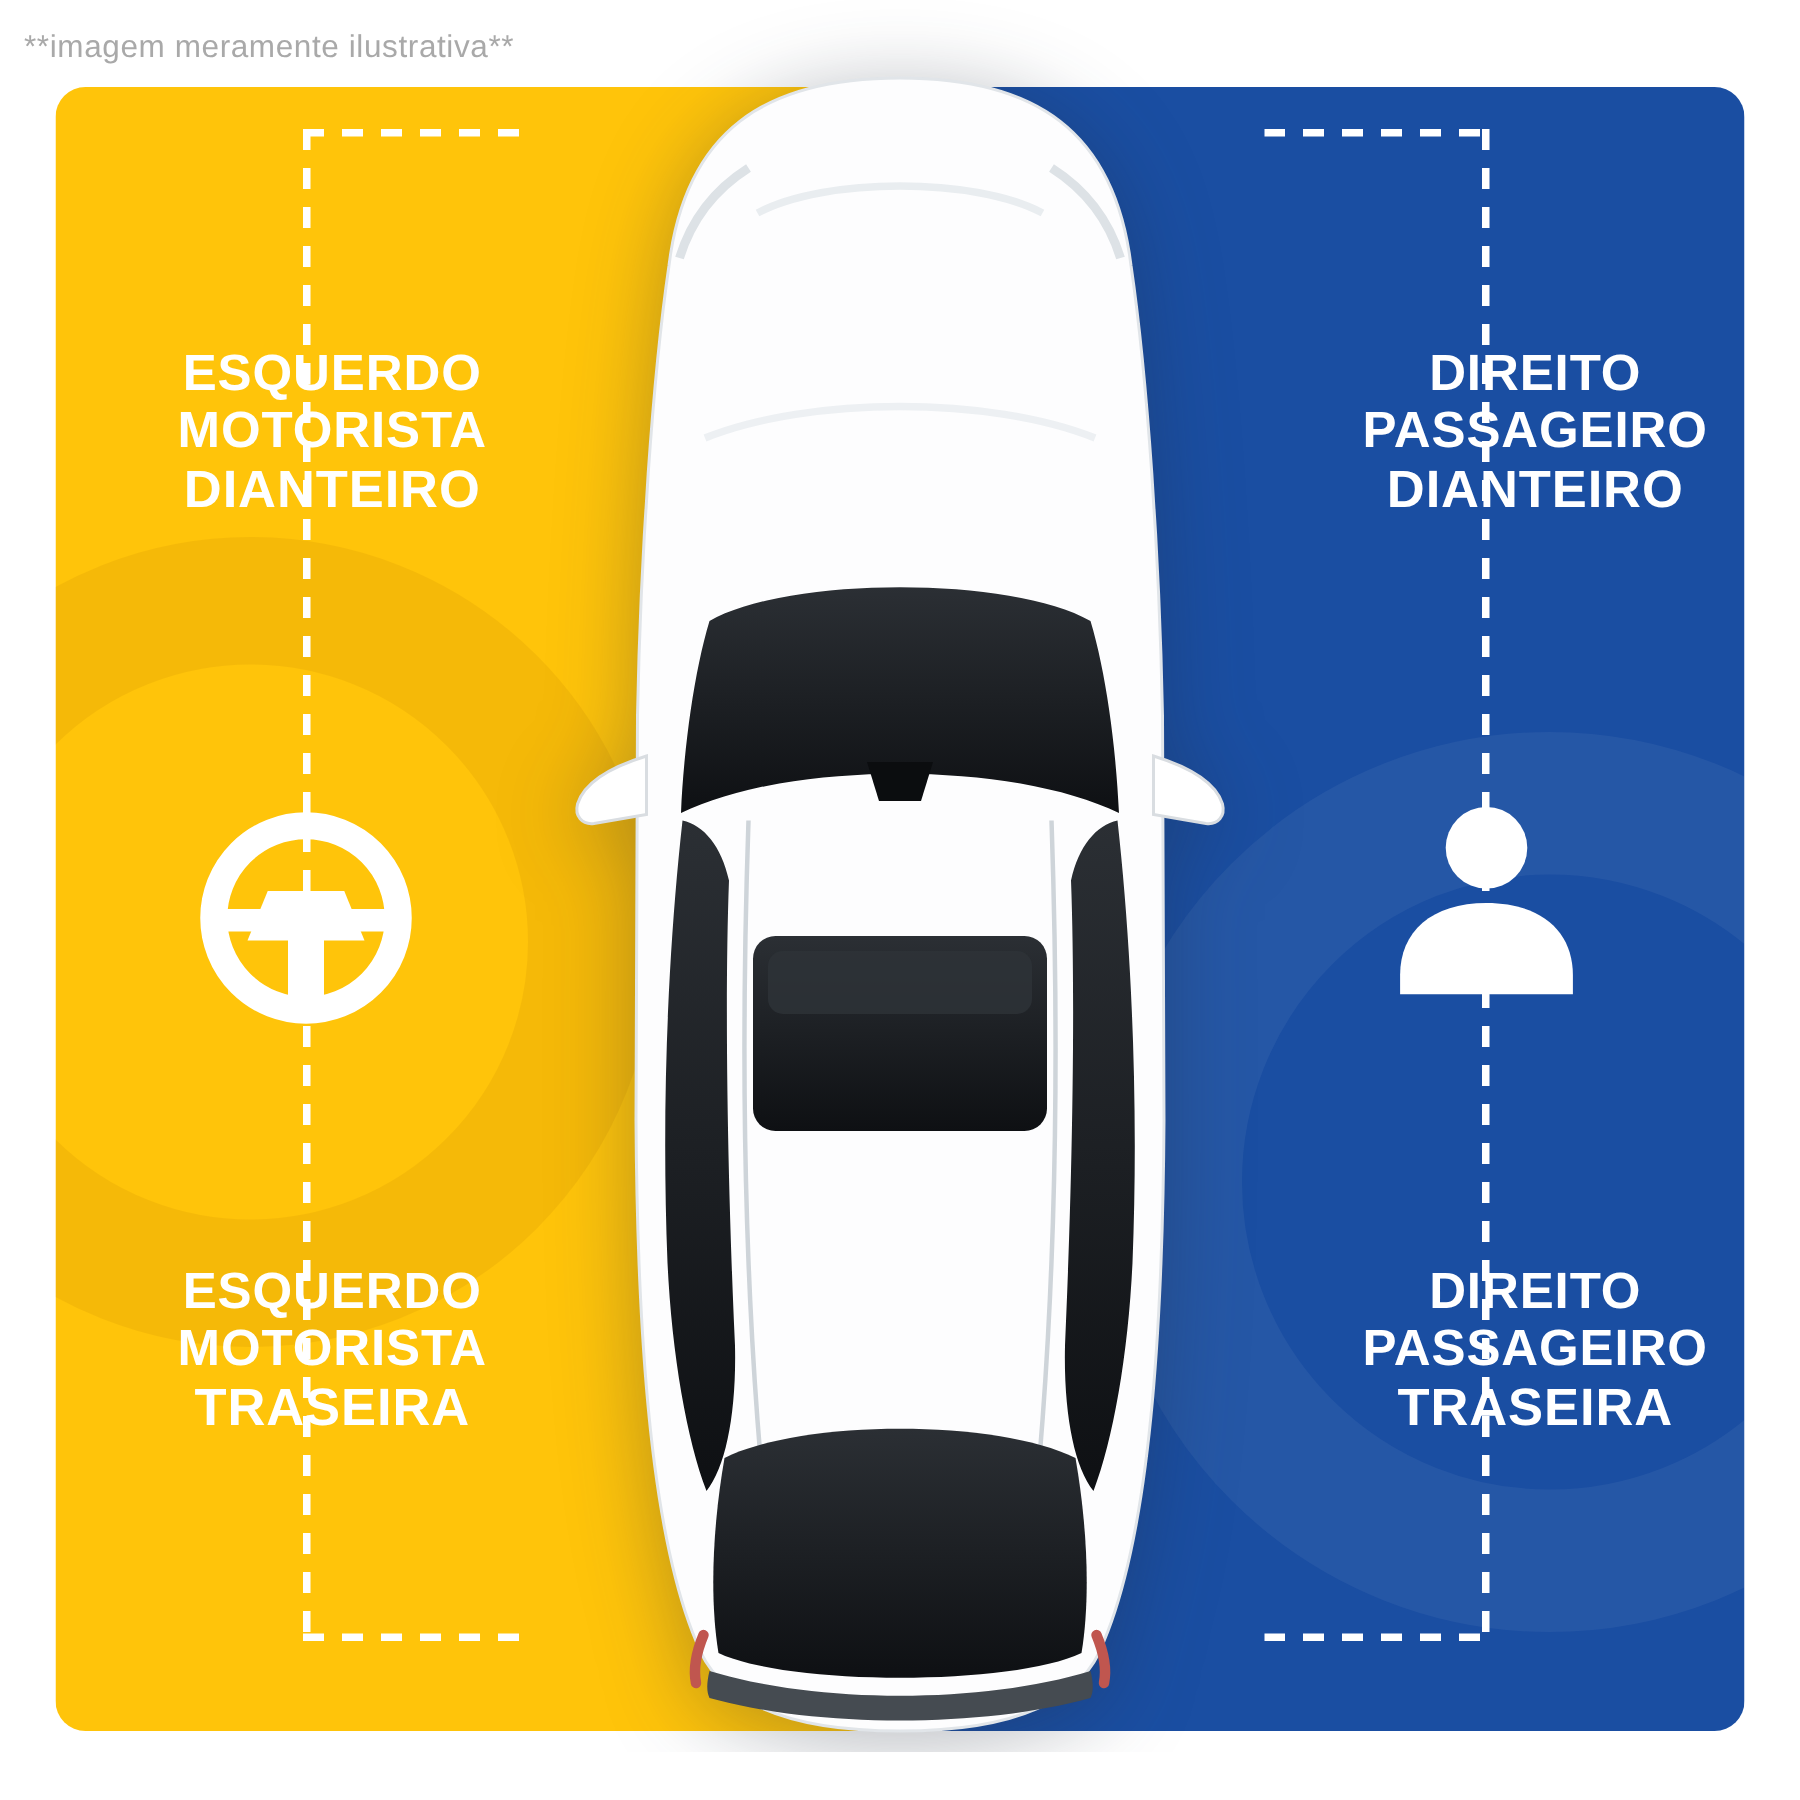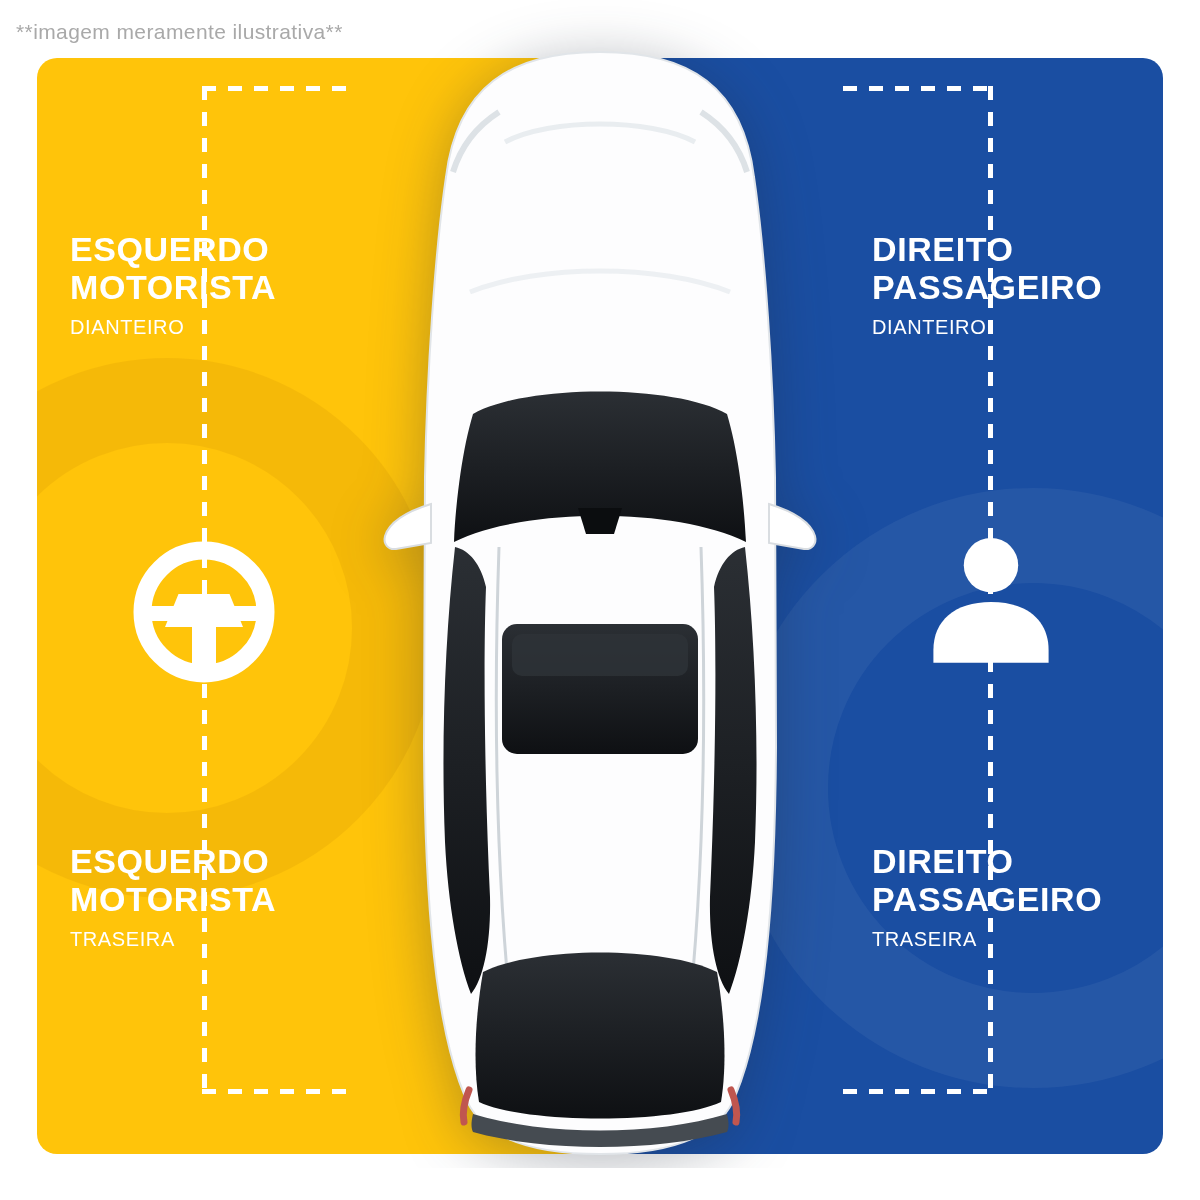--- a/index.html
+++ b/index.html
@@ -34,27 +34,27 @@
     background:repeating-linear-gradient(to bottom,var(--dash) 0 14px,transparent 14px 26px);}
   .guide-h{position:absolute;height:5px;
     background:repeating-linear-gradient(to right,var(--dash) 0 14px,transparent 14px 26px);}
   .g-left-v{left:165px;top:28px;height:1008px;}
   .g-left-top{left:165px;top:28px;width:150px;}
   .g-left-bottom{left:165px;top:1031px;width:150px;}
   .g-right-v{left:951px;top:28px;height:1008px;}
   .g-right-top{left:806px;top:28px;width:150px;}
   .g-right-bottom{left:806px;top:1031px;width:150px;}
 
-  .label{position:absolute;width:336px;color:var(--label);padding-left:33px;}
+  .label{position:absolute;width:336px;text-align:center;color:var(--label);padding-left:33px;}
   .label-front{top:172px;}
   .label-rear{top:784px;}
   .label-left{left:0;}
   .label-right{left:802px;}
   .l-bold{font-size:34px;font-weight:700;letter-spacing:.6px;line-height:38px;}
-  .l-reg{font-size:20px;font-weight:400;letter-spacing:.6px;line-height:38px;margin-top:2px;}
+  .l-reg{font-size:35px;font-weight:700;letter-spacing:.6px;line-height:38px;margin-top:2px;}
 
   .side-icon{position:absolute;}
   .icon-steering{left:92px;top:479px;width:150px;height:150px;}
   .icon-person{left:874px;top:464px;width:160px;height:160px;}
   .side-icon svg{width:100%;height:100%;display:block;}
 
   .car{
     position:absolute;left:365px;top:42px;width:470px;height:1120px;
     filter:drop-shadow(0 8px 28px rgba(30,40,55,.32));
   }

